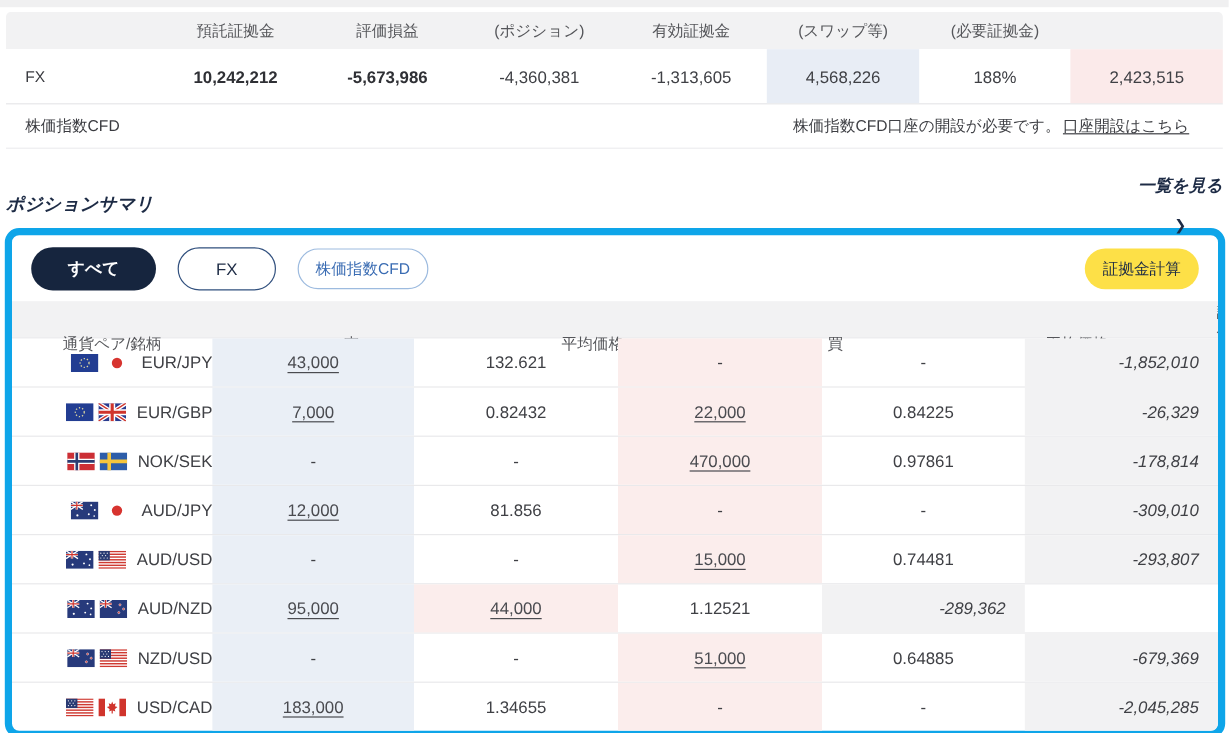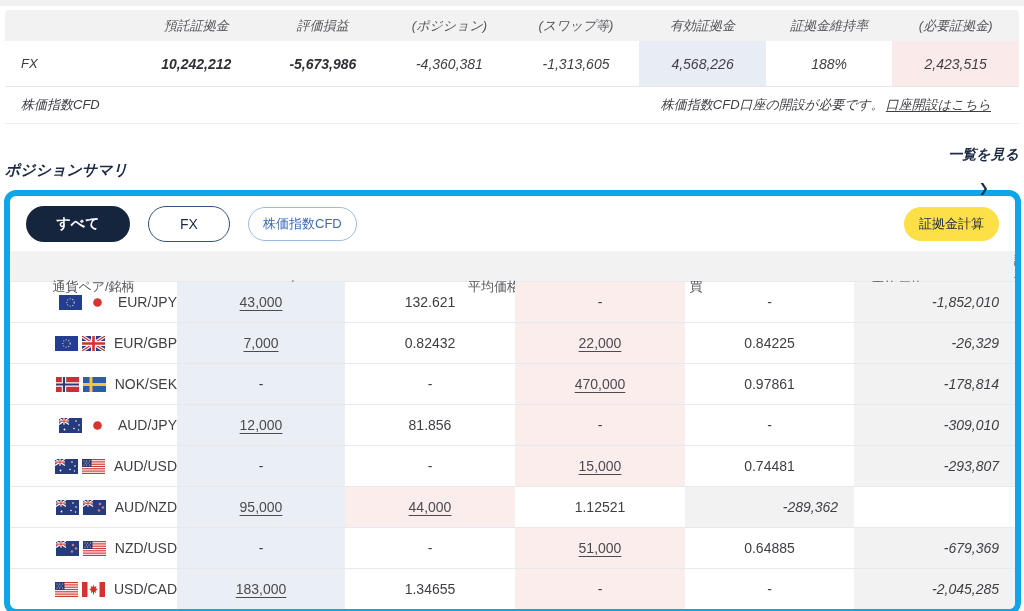--- a/index.html
+++ b/index.html
@@ -2,21 +2,21 @@
 <html><head>
 <meta charset="utf-8">
 <style>
   * { margin:0; padding:0; box-sizing:border-box; }
   html,body { width:1024px; height:611px; background:#fff; overflow:hidden;
     font-family:"Liberation Sans","DejaVu Sans",sans-serif; }
   .top-strip { height:6px; background:#f0f0f1; width:1024px; }
 
   
   .sum-card { width:1014px; margin:4px 0 0 5px; }
-  .grid8 { display:grid; grid-template-columns:128px repeat(7,1fr); align-items:stretch;font-style:italic; }
+  .grid8 { display:grid; grid-template-columns:128px repeat(7,1fr); align-items:stretch; }
   .sum-head { background:#f2f2f3; border-radius:4px 4px 0 0; height:31px; }
   .sum-head .cell { font-size:13px; color:#55565a; }
   .cell { display:flex; align-items:center; justify-content:center; }
   .cell.left { justify-content:flex-start; padding-left:16px; }
   .sum-fx { height:45px; background:#fff; }
   .sum-fx .cell { font-size:14px; color:#3f4045; }
   .sum-fx .lbl { font-size:13px; color:#3a3b40; }
   .sum-fx .bold { font-weight:700; color:#2f3035; }
   .cell.blue { background:#e8edf5; }
   .cell.pink { background:#fbeaea; }
@@ -65,23 +65,22 @@
 <body>
 
 <div class="top-strip"></div>
 
 <div class="sum-card">
   <div class="grid8 sum-head">
     <div class="cell left"></div>
     <div class="cell">預託証拠金</div>
     <div class="cell">評価損益</div>
     <div class="cell">(ポジション)</div>
+    <div class="cell">有効証拠金</div>
     <div class="cell">(スワップ等)</div>
-    <div class="cell">有効証拠金</div>
-    <div class="cell">証拠金維持率</div>
     <div class="cell">(必要証拠金)</div>
   </div>
   <div class="grid8 sum-fx">
     <div class="cell left lbl">FX</div>
     <div class="cell bold">10,242,212</div>
     <div class="cell bold">-5,673,986</div>
     <div class="cell">-4,360,381</div>
     <div class="cell">-1,313,605</div>
     <div class="cell blue">4,568,226</div>
     <div class="cell">188%</div>

